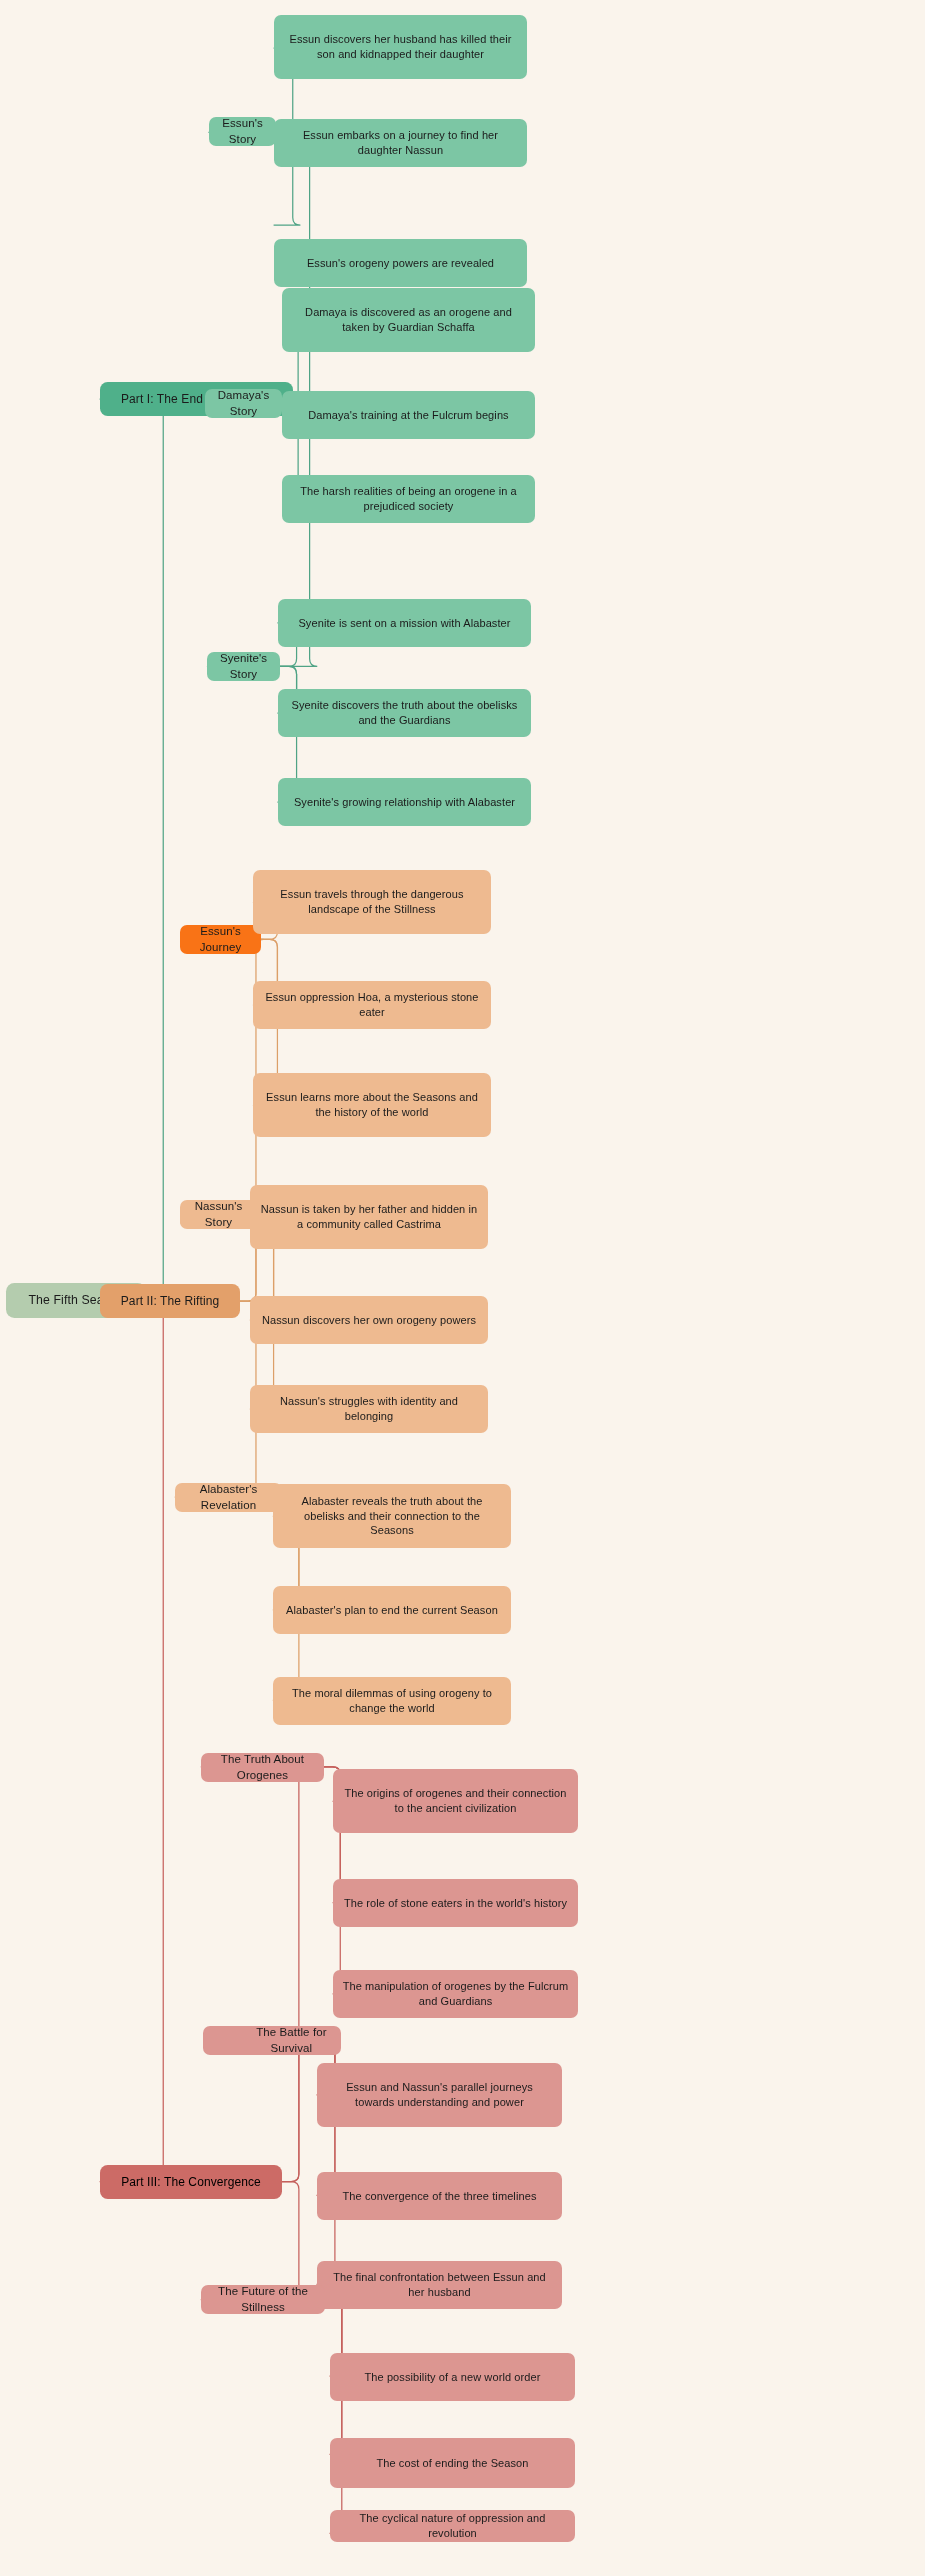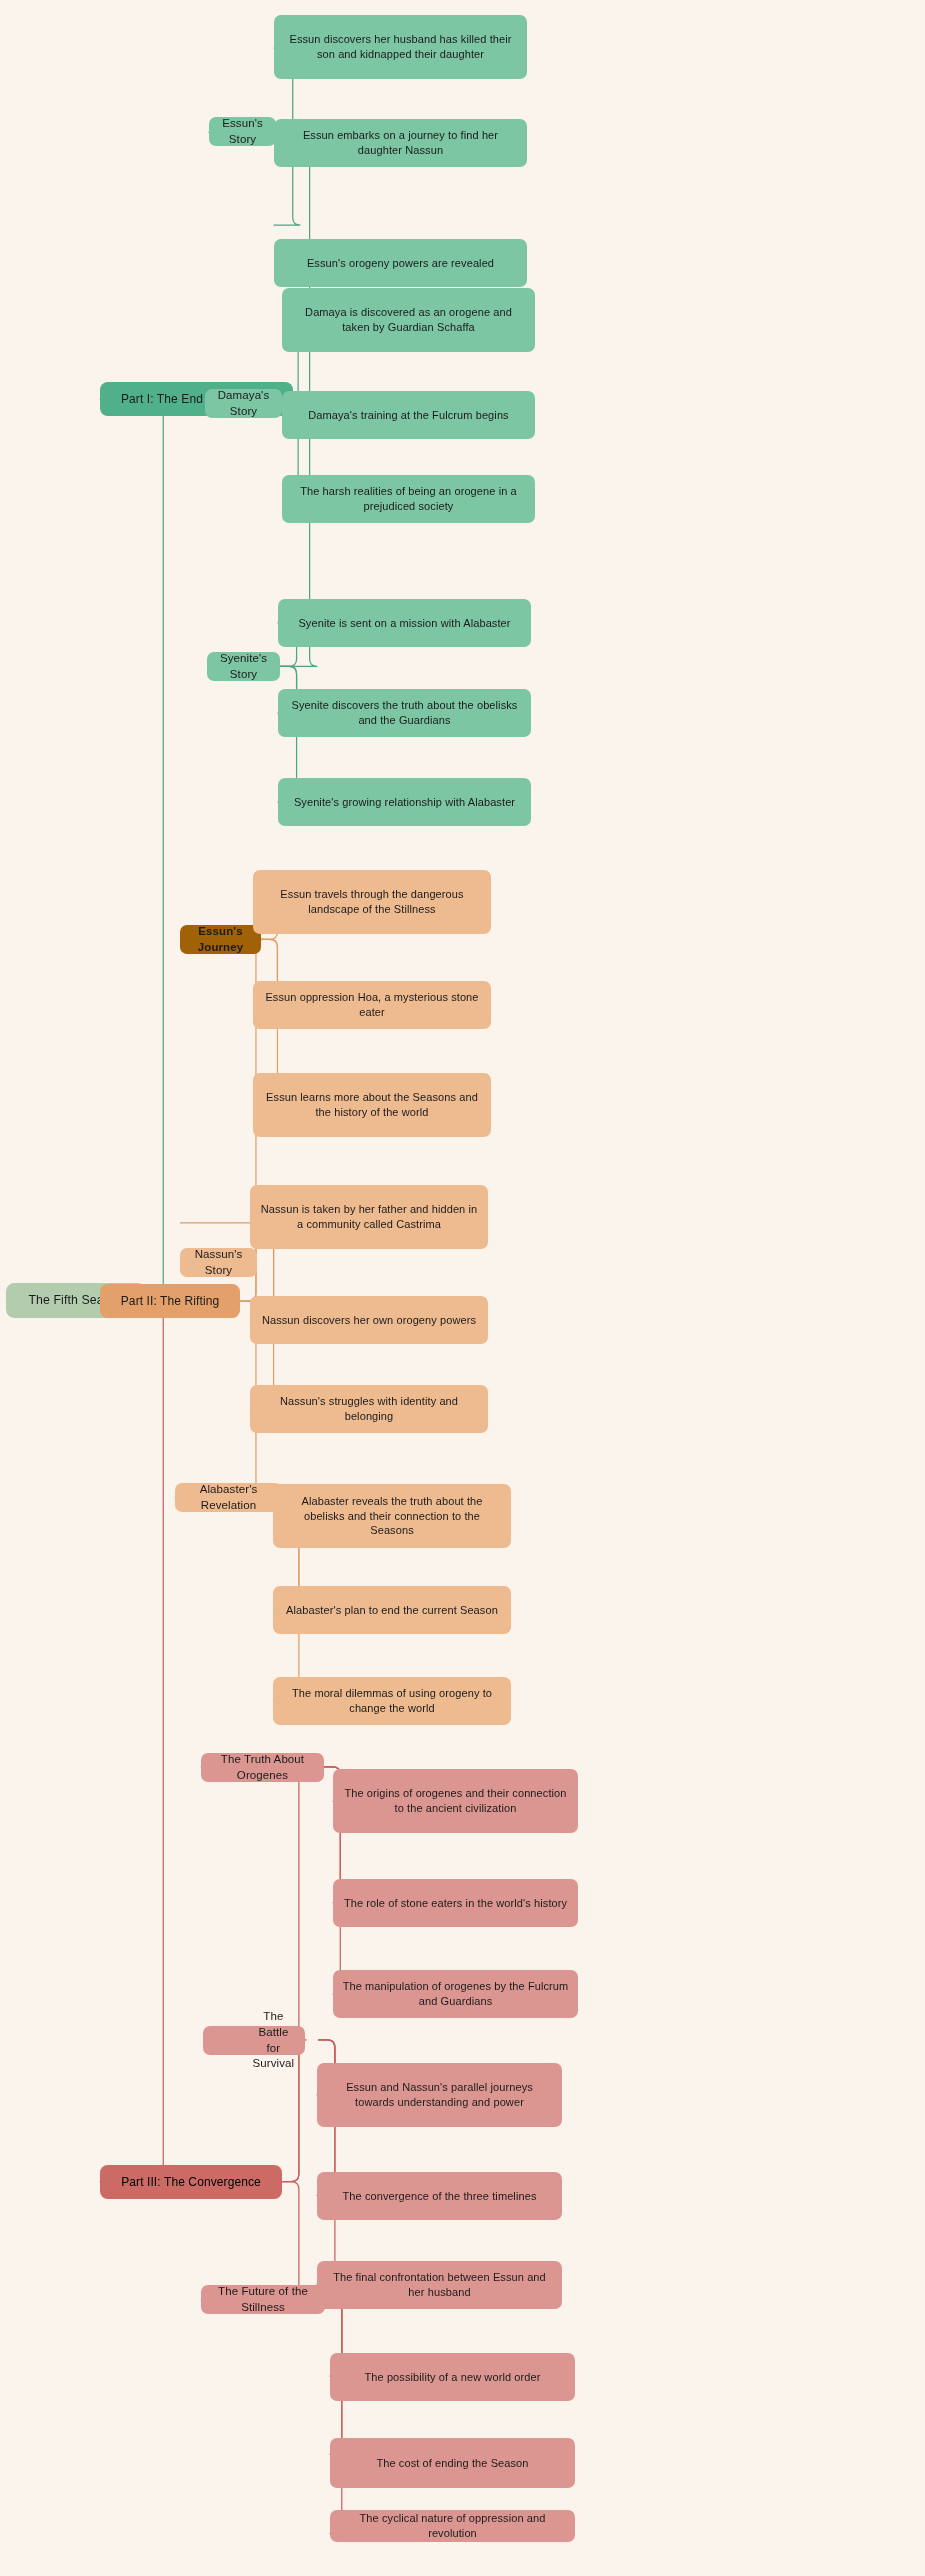--- a/index.html
+++ b/index.html
@@ -111,38 +111,38 @@
       <div class="node lvl3" style="left: 274px; top: 201px; width: 253px; height: 48px; background: rgb(124, 198, 164); margin-top: 38px;">Essun's orogeny powers are revealed</div>
       <div class="node lvl2" style="left: 205px; top: 389px; width: 77px; height: 29px; background: rgb(124, 198, 164);">Damaya's Story</div>
       <div class="node lvl3" style="left: 282px; top: 288px; width: 253px; height: 64px; background: rgb(124, 198, 164);">Damaya is discovered as an orogene and taken by Guardian Schaffa</div>
       <div class="node lvl3" style="left: 282px; top: 391px; width: 253px; height: 48px; background: rgb(124, 198, 164);">Damaya's training at the Fulcrum begins</div>
       <div class="node lvl3" style="left: 282px; top: 475px; width: 253px; height: 48px; background: rgb(124, 198, 164);">The harsh realities of being an orogene in a prejudiced society</div>
       <div class="node lvl2" style="left: 207px; top: 652px; width: 73px; height: 29px; background: rgb(124, 198, 164);">Syenite's Story</div>
       <div class="node lvl3" style="left: 278px; top: 599px; width: 253px; height: 48px; background: rgb(124, 198, 164);">Syenite is sent on a mission with Alabaster</div>
       <div class="node lvl3" style="left: 278px; top: 689px; width: 253px; height: 48px; background: rgb(124, 198, 164);">Syenite discovers the truth about the obelisks and the Guardians</div>
       <div class="node lvl3" style="left: 278px; top: 778px; width: 253px; height: 48px; background: rgb(124, 198, 164);">Syenite's growing relationship with Alabaster</div>
       <div class="node lvl1" style="left: 100px; top: 1284px; width: 140px; height: 34px; background: rgb(227, 160, 106);">Part II: The Rifting</div>
-      <div class="node lvl2" style="left: 180px; top: 925px; width: 81px; height: 29px; background: #a16207; font-weight: bold;">Essun's Journey</div>
+      <div class="node lvl2" style="left: 180px; top: 925px; width: 81px; height: 29px; background: #f97316;">Essun's Journey</div>
       <div class="node lvl3" style="left: 253px; top: 870px; width: 238px; height: 64px; background: rgb(238, 186, 144);">Essun travels through the dangerous landscape of the Stillness</div>
       <div class="node lvl3" style="left: 253px; top: 981px; width: 238px; height: 48px; background: rgb(238, 186, 144);">Essun oppression Hoa, a mysterious stone eater</div>
       <div class="node lvl3" style="left: 253px; top: 1073px; width: 238px; height: 64px; background: rgb(238, 186, 144);">Essun learns more about the Seasons and the history of the world</div>
-      <div class="node lvl2" style="left: 180px; top: 1248px; width: 77px; height: 29px; background: rgb(238, 186, 144);">Nassun's Story</div>
+      <div class="node lvl2" style="left: 180px; top: 1200px; width: 77px; height: 29px; background: rgb(238, 186, 144);">Nassun's Story</div>
       <div class="node lvl3" style="left: 250px; top: 1185px; width: 238px; height: 64px; background: rgb(238, 186, 144);">Nassun is taken by her father and hidden in a community called Castrima</div>
       <div class="node lvl3" style="left: 250px; top: 1296px; width: 238px; height: 48px; background: rgb(238, 186, 144);">Nassun discovers her own orogeny powers</div>
       <div class="node lvl3" style="left: 250px; top: 1385px; width: 238px; height: 48px; background: rgb(238, 186, 144);">Nassun's struggles with identity and belonging</div>
       <div class="node lvl2" style="left: 175px; top: 1483px; width: 107px; height: 29px; background: rgb(238, 186, 144);">Alabaster's Revelation</div>
       <div class="node lvl3" style="left: 273px; top: 1484px; width: 238px; height: 64px; background: rgb(238, 186, 144);">Alabaster reveals the truth about the obelisks and their connection to the Seasons</div>
       <div class="node lvl3" style="left: 273px; top: 1586px; width: 238px; height: 48px; background: rgb(238, 186, 144);">Alabaster's plan to end the current Season</div>
       <div class="node lvl3" style="left: 273px; top: 1677px; width: 238px; height: 48px; background: rgb(238, 186, 144);">The moral dilemmas of using orogeny to change the world</div>
       <div class="node lvl1 white-text" style="left: 100px; top: 2165px; width: 182px; height: 34px; background: rgb(204, 107, 102);">Part III: The Convergence</div>
       <div class="node lvl2" style="left: 201px; top: 1753px; width: 123px; height: 29px; background: rgb(220, 150, 145);">The Truth About Orogenes</div>
       <div class="node lvl3" style="left: 333px; top: 1769px; width: 245px; height: 64px; background: rgb(220, 150, 145);">The origins of orogenes and their connection to the ancient civilization</div>
       <div class="node lvl3" style="left: 333px; top: 1879px; width: 245px; height: 48px; background: rgb(220, 150, 145);">The role of stone eaters in the world's history</div>
       <div class="node lvl3" style="left: 333px; top: 1970px; width: 245px; height: 48px; background: rgb(220, 150, 145);">The manipulation of orogenes by the Fulcrum and Guardians</div>
-      <div class="node lvl2" style="left: 203px; top: 2026px; width: 102px; height: 29px; background: rgb(220, 150, 145); padding-left: 48px;">The Battle for Survival</div>
+      <div class="node lvl2" style="left: 203px; top: 2026px; width: 138px; height: 29px; background: rgb(220, 150, 145); padding-left: 48px;">The Battle for Survival</div>
       <div class="node lvl3" style="left: 317px; top: 2063px; width: 245px; height: 64px; background: rgb(220, 150, 145);">Essun and Nassun's parallel journeys towards understanding and power</div>
       <div class="node lvl3" style="left: 317px; top: 2172px; width: 245px; height: 48px; background: rgb(220, 150, 145);">The convergence of the three timelines</div>
       <div class="node lvl3" style="left: 317px; top: 2261px; width: 245px; height: 48px; background: rgb(220, 150, 145);">The final confrontation between Essun and her husband</div>
       <div class="node lvl2" style="left: 201px; top: 2285px; width: 124px; height: 29px; background: rgb(220, 150, 145);">The Future of the Stillness</div>
       <div class="node lvl3" style="left: 330px; top: 2353px; width: 245px; height: 48px; background: rgb(220, 150, 145);">The possibility of a new world order</div>
       <div class="node lvl3" style="left: 330px; top: 2438px; width: 245px; height: 50px; background: rgb(220, 150, 145);">The cost of ending the Season</div>
       <div class="node lvl3" style="left: 330px; top: 2510px; width: 245px; height: 32px; background: rgb(220, 150, 145);">The cyclical nature of oppression and revolution</div>
     </div>
 </div>
 

